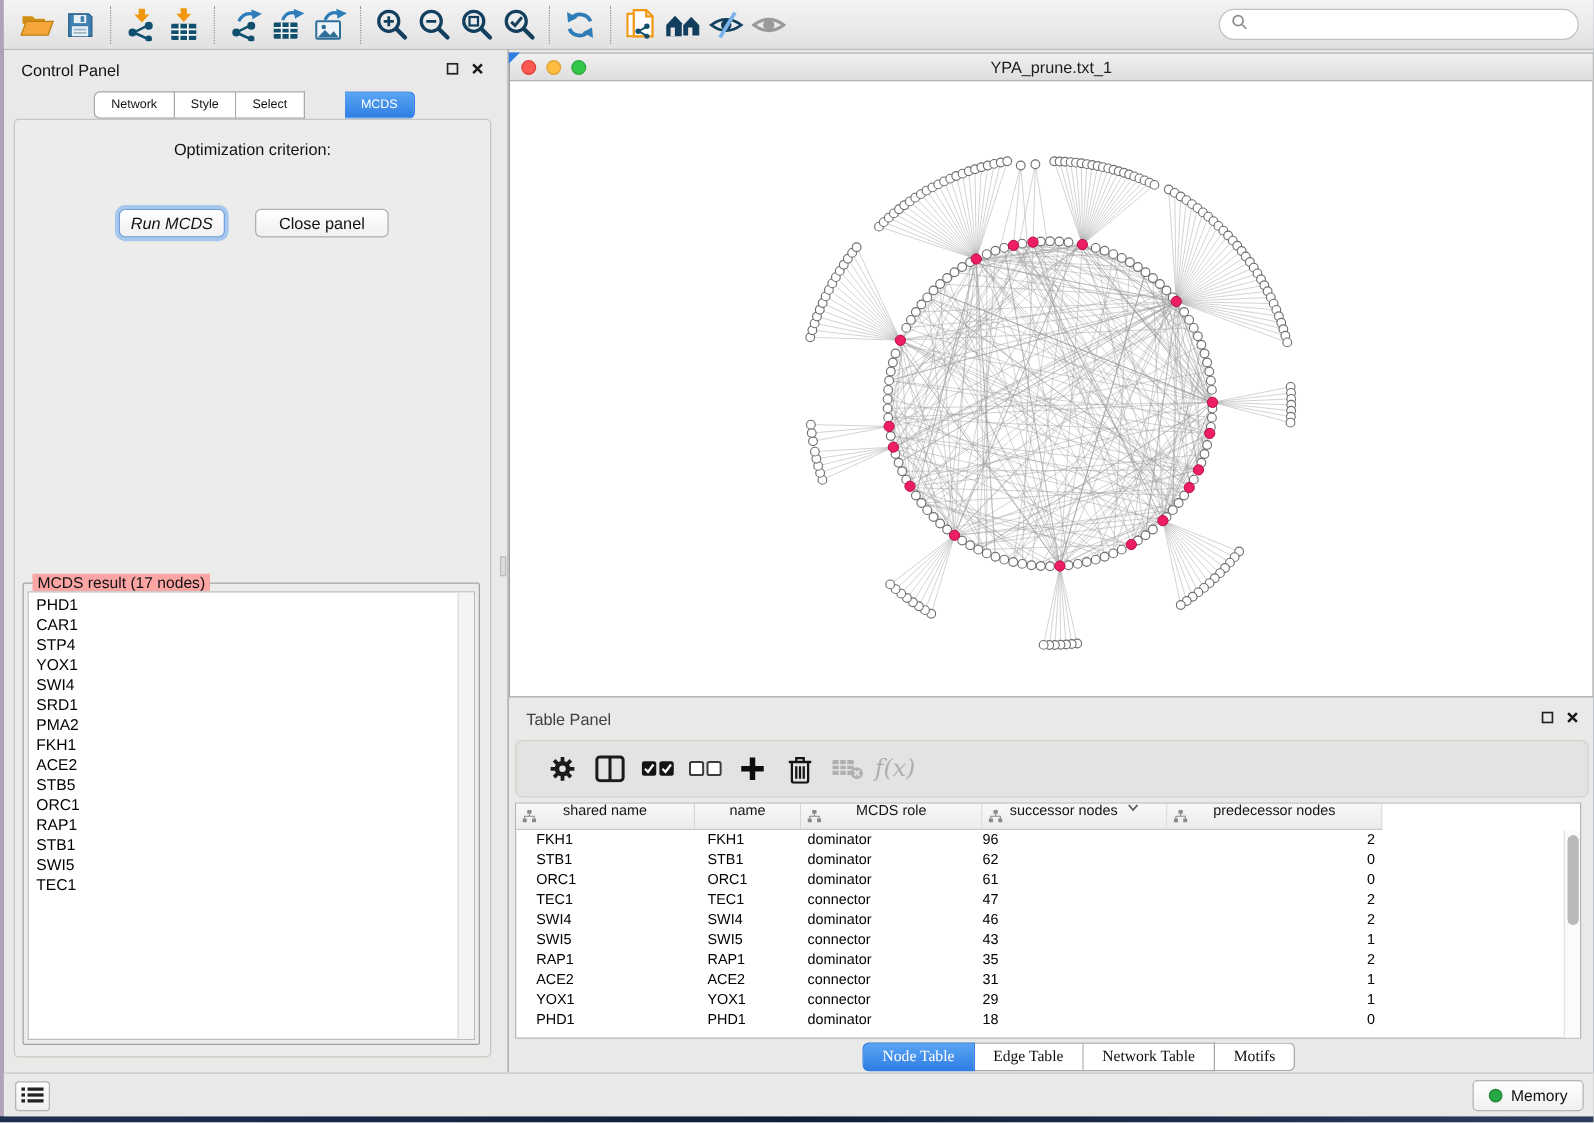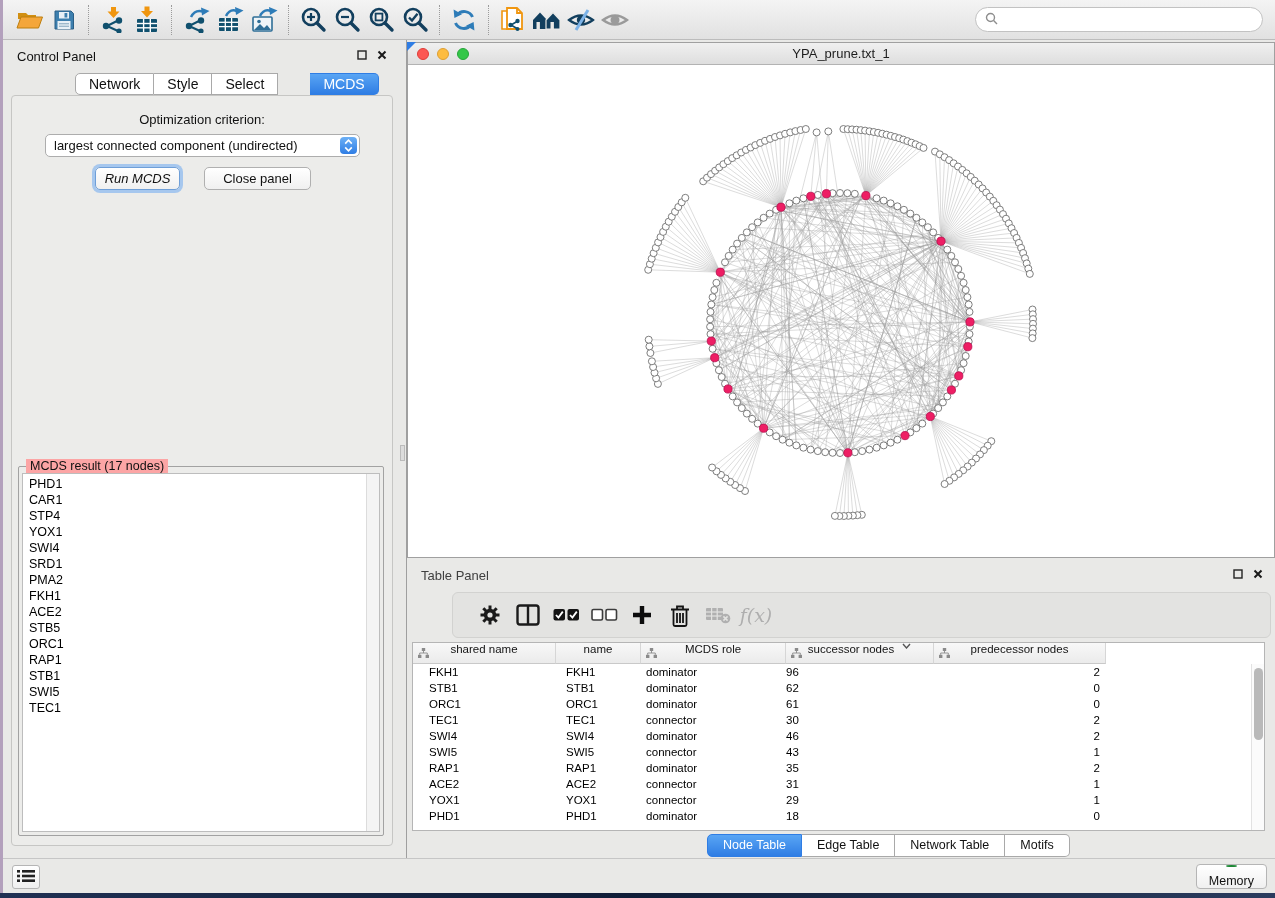--- a/index.html
+++ b/index.html
@@ -20,21 +20,21 @@
             border:1px solid #c2c2c2; border-radius:13px; display:flex; align-items:center; padding-left:9px; }
   .search input { border:none; outline:none; flex:1; height:20px; font:13px "Liberation Sans",sans-serif;
                   background:transparent; margin-left:5px; }
 
   
   .control-panel { position:absolute; left:0; top:40px; width:397px; height:818px; }
   .cp-title { position:absolute; left:14px; top:9px; font-size:13px; color:#111; }
   .win-btns { position:absolute; right:13px; top:10px; display:flex; gap:10px; align-items:center; }
   .win-btn { display:flex; align-items:center; justify-content:center; }
   .cp-tabs { position:absolute; left:72px; top:33px; height:22px; display:flex; }
-  .seg-tab { height:22px; line-height:20px; padding:0 13px; font-size:14px; background:#fff;
+  .seg-tab { height:22px; line-height:20px; padding:0 13px; font-size:10px; background:#fff;
              border:1px solid #a9a9a9; border-left:none; color:#111; text-align:center; }
   .seg-tab:first-child { border-left:1px solid #a9a9a9; border-radius:5px 0 0 5px; }
   .seg-tab:last-child { border-radius:0 5px 5px 0; }
   .seg-tab.active { background:linear-gradient(#59a5f4,#2f7de4); border-color:#2f7de4; color:#fff;margin-left:32px; }
   .cp-inner { position:absolute; left:8px; right:7px; top:55px; bottom:12px; background:#ececea;
               border:1px solid #c6c6c4; border-radius:4px; }
   .opt-label { position:absolute; top:16px; width:100%; text-align:center; font-size:13px; color:#111; }
   .dropdown { position:absolute; left:33px; top:38px; width:315px; height:23px; background:#fff;
               border:1px solid #adadad; border-radius:5px; display:flex; align-items:center; }
   .dropdown .val { flex:1; font-size:13px; padding-left:8px; color:#111; white-space:nowrap; }
@@ -70,49 +70,49 @@
   .light.green { background:#33c748; border:1px solid #27a53a; }
   .net-title { position:absolute; left:0; right:0; text-align:center; font-size:13px; color:#1d1d1d; }
   .dock-corner { position:absolute; left:404px; top:42px; width:0; height:0;
                  border-top:9px solid #2f7de4; border-right:9px solid transparent; z-index:3; }
 
   
   .table-panel { position:absolute; left:404px; top:560px; width:868px; height:298px; }
   .tp-title { position:absolute; left:14px; top:8px; font-size:13px; color:#404040; }
   .tp-winbtns { position:absolute; right:12px; top:9px; display:flex; gap:10px; align-items:center; }
   .tp-toolbar { position:absolute; left:5px; right:4px; top:32px; height:46px; background:#e3e3e1;
-                border:1px solid #d2d2d0; border-radius:6px; display:flex; align-items:center; padding-left:18px;margin-left:40px; }
+                border:1px solid #d2d2d0; border-radius:6px; display:flex; align-items:center; padding-left:18px; }
   .tp-btn { width:38px; height:36px; display:flex; align-items:center; justify-content:center; flex:0 0 auto; }
   .fx { font-family:"DejaVu Serif", serif; font-style:italic; font-size:19px; color:#a9a9a9; }
   .tp-table { position:absolute; left:5px; right:10px; top:82px; height:189px; background:#fff;
               border:1px solid #b5b5b5; }
   .t-header { display:grid; grid-template-columns:143px 85px 145px 148px 172px 1fr; height:21px; }
   .t-h { position:relative; display:flex; align-items:flex-start; justify-content:center; font-size:11.5px; color:#141414;
          background:linear-gradient(#f8f8f8,#ebebeb); border-right:1px solid #d6d6d6; border-bottom:1px solid #c9c9c9; }
   .t-h.filler { background:#fff; border-right:none; border-bottom:none; }
   .t-h .sitemap { position:absolute; left:5px; top:5px; }
   .t-h .chev { margin-left:8px; display:flex; }
   .t-row { display:grid; grid-template-columns:143px 85px 145px 148px 172px 1fr; height:16px; }
   .t-c { font-size:11.5px; line-height:16px; color:#000; white-space:nowrap; }
   .t-c.c0 { padding-left:16px; } .t-c.c1 { padding-left:10px; } .t-c.c2 { padding-left:5px; }
   .t-c.c3 { padding-right:12px; } .t-c.c4 { text-align:right; padding-right:6px; }
   .t-scroll { position:absolute; right:0; top:21px; bottom:0; width:13px; background:#fbfbfb; border-left:1px solid #e2e2e2; }
   .t-thumb { position:absolute; left:1.5px; top:4px; width:9px; height:72px; background:#b9b9b9; border-radius:5px; }
-  .tp-tabs { position:absolute; left:268px; top:274px; height:36px; display:flex; }
+  .tp-tabs { position:absolute; left:251px; top:274px; height:36px; display:flex;font-family:Liberation Serif, serif; }
   .tp-tabs .seg-tab { font-size:12.5px; height:23px; line-height:21px; padding:0 15px; }
 
   
   .statusbar { position:absolute; left:0; top:858px; width:100%; height:35px; background:#e9e9e7;
                border-top:1px solid #c6c6c6; }
   .status-list-btn { position:absolute; left:9px; top:6px; width:28px; height:24px;
                      background:linear-gradient(#fff,#efefef); border:1px solid #b5b5b5; border-radius:3px;
                      display:flex; align-items:center; justify-content:center; }
   .memory-btn { position:absolute; right:8px; top:5px; height:25px; background:linear-gradient(#fff,#f0f0f0);
                 border:1px solid #b5b5b5; border-radius:4px; display:flex; align-items:center; gap:7px;
-                padding:0 12px; font-size:12.5px; color:#111;flex-direction:column; }
+                padding:0 12px; font-size:12.5px; color:#111; }
   .mem-dot { width:11px; height:11px; border-radius:50%; background:#28a745; border:1px solid #1d8735; }
   .disabled { opacity:.9; }
 </style>
 </head>
 <body>
 
 <div class="desktop">
   <div class="left-strip"></div>
 
   <div class="app">
@@ -298,29 +298,20 @@
         </span>
       </div>
       <div class="cp-tabs" id="cp-tabs">
           <div class="seg-tab">Network</div>
           <div class="seg-tab">Style</div>
           <div class="seg-tab">Select</div>
           <div class="seg-tab active">MCDS</div>
         </div>
       <div class="cp-inner">
         <div class="opt-label">Optimization criterion:</div>
-        <div class="dropdown">
-          <span class="val">largest connected component (undirected)</span>
-          <span class="stepper">
-            <svg width="9" height="13" viewBox="0 0 9 13">
-                <path d="M1.2 4.6 L4.5 1.2 L7.8 4.6" fill="none" stroke="#fff" stroke-width="1.6"></path>
-                <path d="M1.2 8.4 L4.5 11.8 L7.8 8.4" fill="none" stroke="#fff" stroke-width="1.6"></path>
-              </svg>
-          </span>
-        </div>
         <button class="btn run-btn">Run MCDS</button>
         <button class="btn closep-btn">Close panel</button>
         <div class="groupbox">
           <span class="legend">MCDS result (17 nodes)</span>
           <div class="listbox" id="mcds-list">
             <div class="list-scroll"></div>
           <div class="list-item">PHD1</div>
               <div class="list-item">CAR1</div>
               <div class="list-item">STP4</div>
               <div class="list-item">YOX1</div>
@@ -1200,21 +1191,21 @@
               <div class="t-c c1">ORC1</div>
               <div class="t-c c2">dominator</div>
               <div class="t-c c3">61</div>
               <div class="t-c c4">0</div>
               <div class="t-c c5"></div>
             </div>
             <div class="t-row">
               <div class="t-c c0">TEC1</div>
               <div class="t-c c1">TEC1</div>
               <div class="t-c c2">connector</div>
-              <div class="t-c c3">30</div>
+              <div class="t-c c3">47</div>
               <div class="t-c c4">2</div>
               <div class="t-c c5"></div>
             </div>
             <div class="t-row">
               <div class="t-c c0">SWI4</div>
               <div class="t-c c1">SWI4</div>
               <div class="t-c c2">dominator</div>
               <div class="t-c c3">46</div>
               <div class="t-c c4">2</div>
               <div class="t-c c5"></div>

